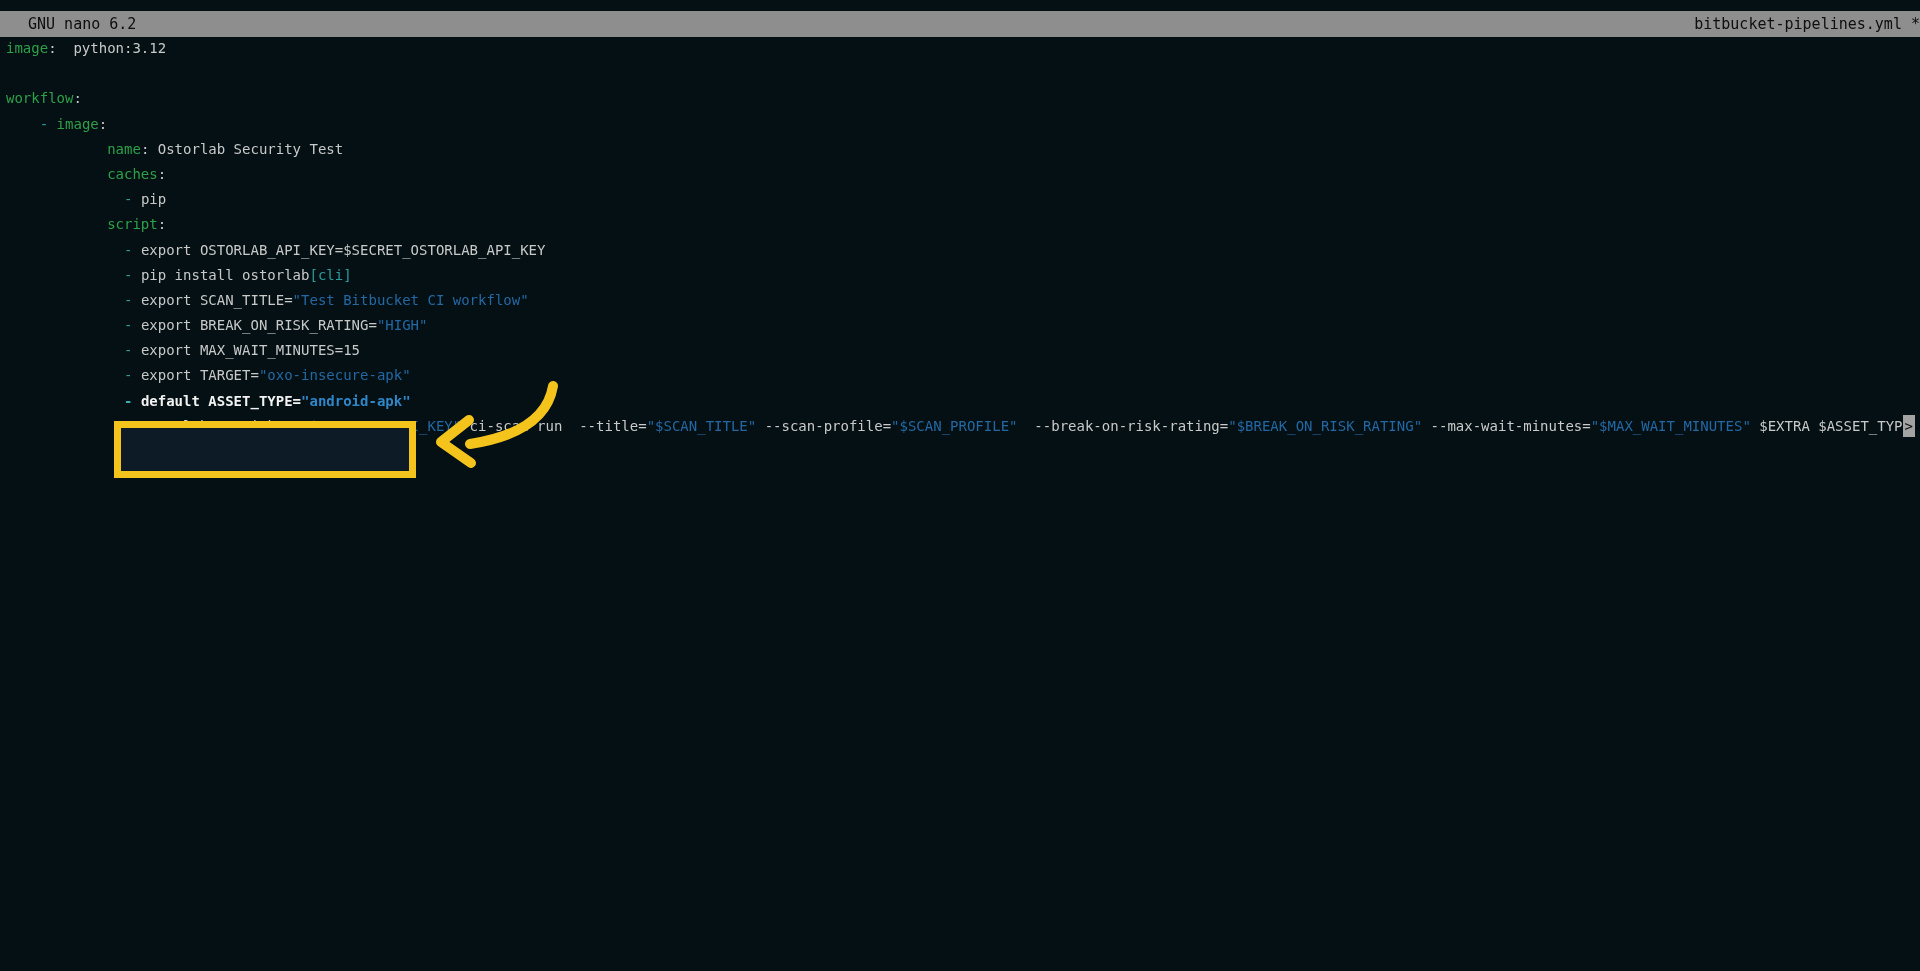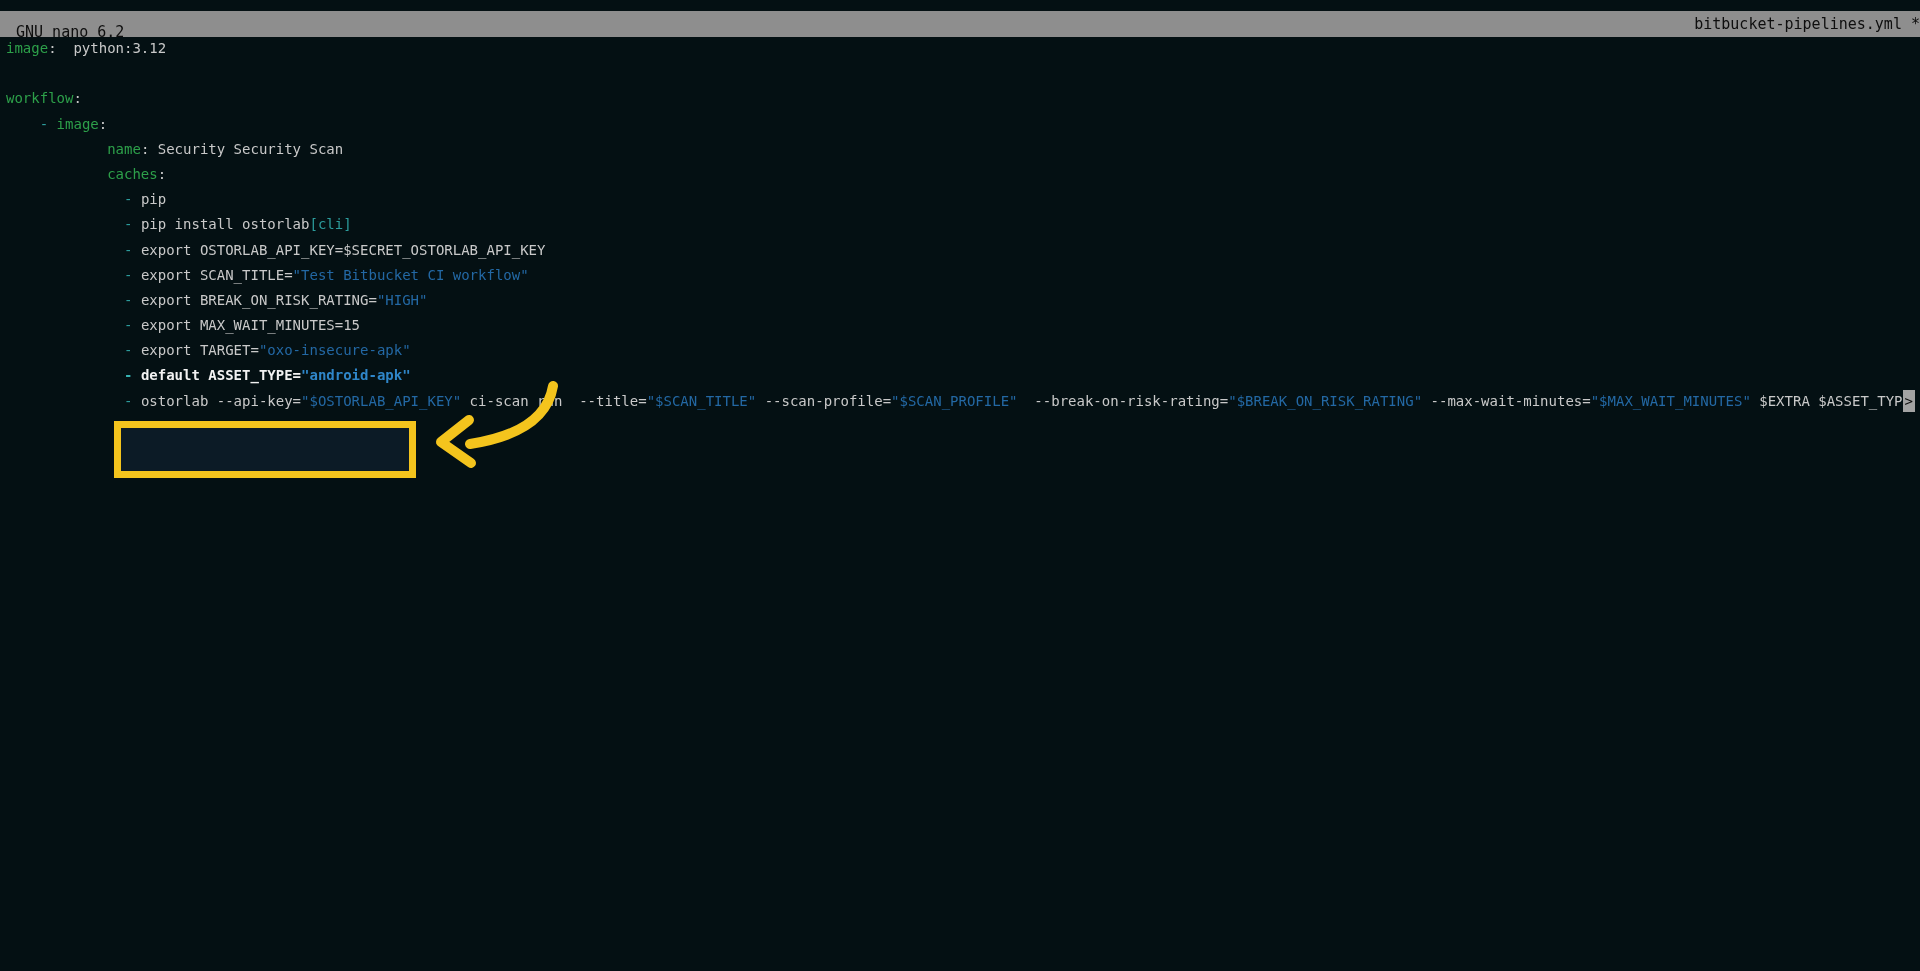--- a/index.html
+++ b/index.html
@@ -9,21 +9,21 @@
     overflow:hidden;
     font-family:"DejaVu Sans Mono","Liberation Mono",monospace;
     position:relative;
   }
   
   .topbar{
     position:absolute;left:0;top:11px;width:1920px;height:26px;
     background:#8e8e8e;color:#0e0e0e;
     font-size:15px;line-height:26px;
   }
-  .topbar .app{position:absolute;left:16px;top:0;white-space:pre;margin-top:8px;}
+  .topbar .app{position:absolute;left:28px;top:0;white-space:pre;}
   .topbar .title{position:absolute;left:0;top:0;width:100%;text-align:right;}
   
   .editor{
     position:absolute;left:0;top:36px;width:1739px;
     font-size:14px;line-height:25.2px;
   }
   .line{white-space:pre;height:25.2px;padding-left:6px;position:relative;}
   .line.hl{z-index:6;}
   .c-key{color:#2da04a;}
   .c-plain{color:#c9c9c9;}
@@ -52,25 +52,26 @@
   <span class="app">GNU nano 6.2</span>
   <span class="title">bitbucket-pipelines.yml *</span>
 </div>
 
 <div class="editor">
   <div>
       <div class="line"><span class="c-key">image</span><span class="c-plain">:  python:3.12</span></div>
       <div class="line"></div>
       <div class="line"><span class="c-key">workflow</span><span class="c-plain">:</span></div>
       <div class="line"><span class="c-plain">    </span><span class="c-punct">-</span><span class="c-plain"> </span><span class="c-key">image</span><span class="c-plain">:</span></div>
-      <div class="line"><span class="c-plain">            </span><span class="c-key">name</span><span class="c-plain">: Security Security Scan</span></div>
+      <div class="line"><span class="c-plain">            </span><span class="c-key">name</span><span class="c-plain">: Ostorlab Security Test</span></div>
       <div class="line"><span class="c-plain">            </span><span class="c-key">caches</span><span class="c-plain">:</span></div>
       <div class="line"><span class="c-plain">              </span><span class="c-punct">-</span><span class="c-plain"> pip</span></div>
+      <div class="line"><span class="c-plain">            </span><span class="c-key">script</span><span class="c-plain">:</span></div>
+      <div class="line"><span class="c-plain">              </span><span class="c-punct">-</span><span class="c-plain"> export OSTORLAB_API_KEY=$SECRET_OSTORLAB_API_KEY</span></div>
       <div class="line"><span class="c-plain">              </span><span class="c-punct">-</span><span class="c-plain"> pip install ostorlab</span><span class="c-punct">[cli]</span></div>
-      <div class="line"><span class="c-plain">              </span><span class="c-punct">-</span><span class="c-plain"> export OSTORLAB_API_KEY=$SECRET_OSTORLAB_API_KEY</span></div>
       <div class="line"><span class="c-plain">              </span><span class="c-punct">-</span><span class="c-plain"> export SCAN_TITLE=</span><span class="c-str">"Test Bitbucket CI workflow"</span></div>
       <div class="line"><span class="c-plain">              </span><span class="c-punct">-</span><span class="c-plain"> export BREAK_ON_RISK_RATING=</span><span class="c-str">"HIGH"</span></div>
       <div class="line"><span class="c-plain">              </span><span class="c-punct">-</span><span class="c-plain"> export MAX_WAIT_MINUTES=15</span></div>
       <div class="line"><span class="c-plain">              </span><span class="c-punct">-</span><span class="c-plain"> export TARGET=</span><span class="c-str">"oxo-insecure-apk"</span></div>
       <div class="line hl"><span class="c-plain">              </span><span class="c-punct">-</span><span class="c-plain"> default ASSET_TYPE=</span><span class="c-str">"android-apk"</span></div>
       <div class="line"><span class="c-plain">              </span><span class="c-punct">-</span><span class="c-plain"> ostorlab --api-key=</span><span class="c-str">"$OSTORLAB_API_KEY"</span><span class="c-plain"> ci-scan run  --title=</span><span class="c-str">"$SCAN_TITLE"</span><span class="c-plain"> --scan-profile=</span><span class="c-str">"$SCAN_PROFILE"</span><span class="c-plain">  --break-on-risk-rating=</span><span class="c-str">"$BREAK_ON_RISK_RATING"</span><span class="c-plain"> --max-wait-minutes=</span><span class="c-str">"$MAX_WAIT_MINUTES"</span><span class="c-plain"> $EXTRA $ASSET_TYP</span><span class="c-cont">&gt;</span></div>
     </div>
 </div>
 
 <div class="hl-box" style="border-color: rgb(244, 196, 29);"></div>

